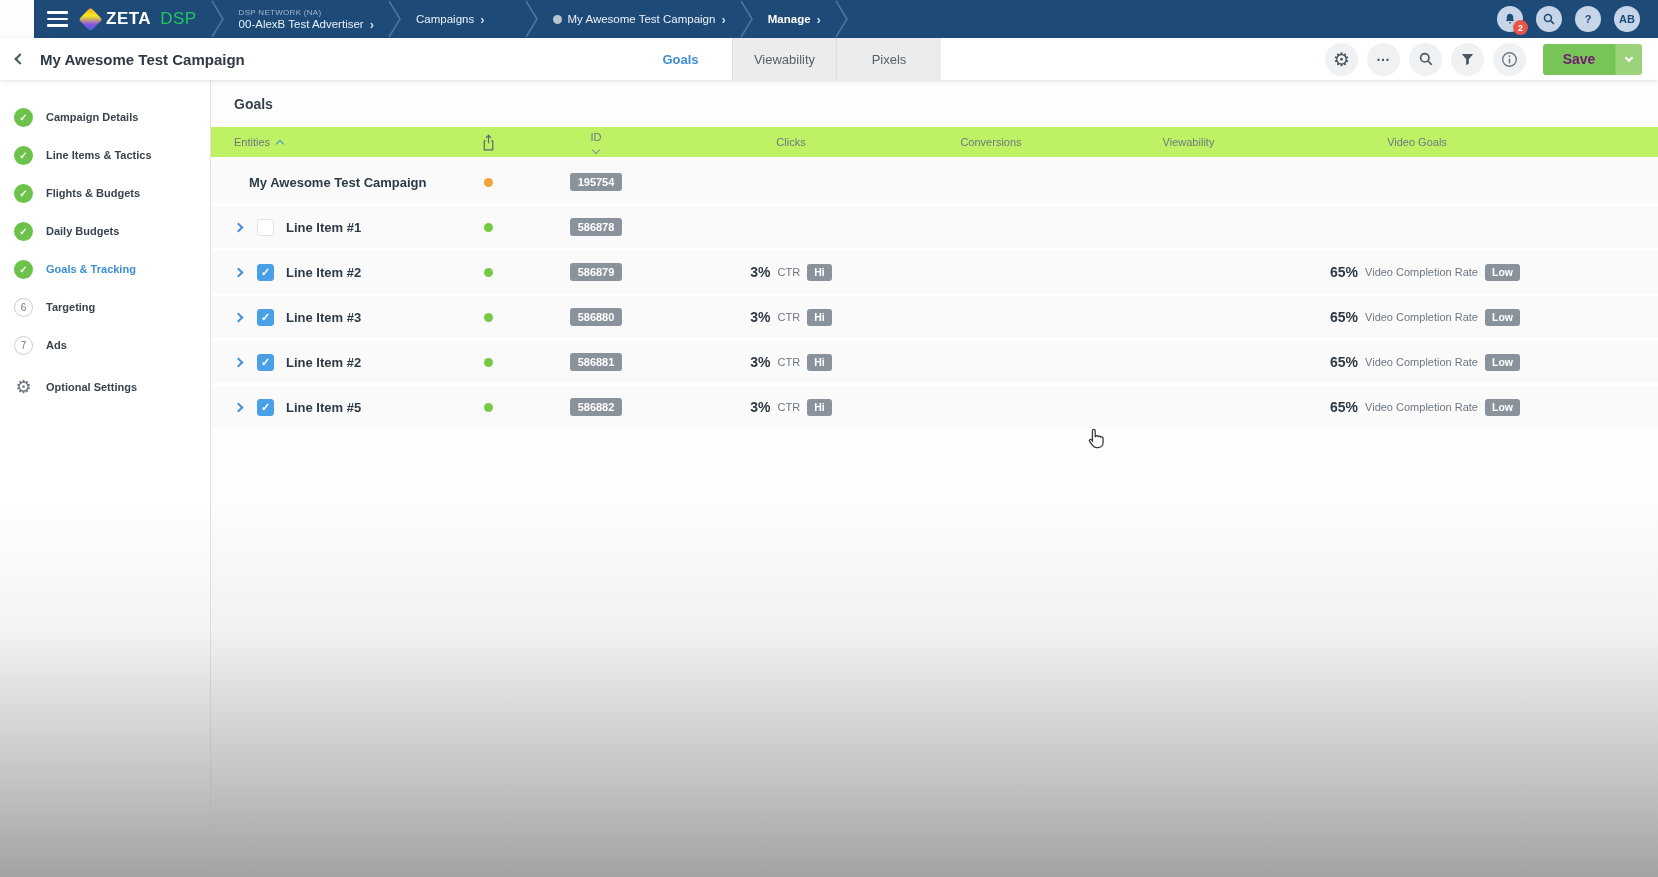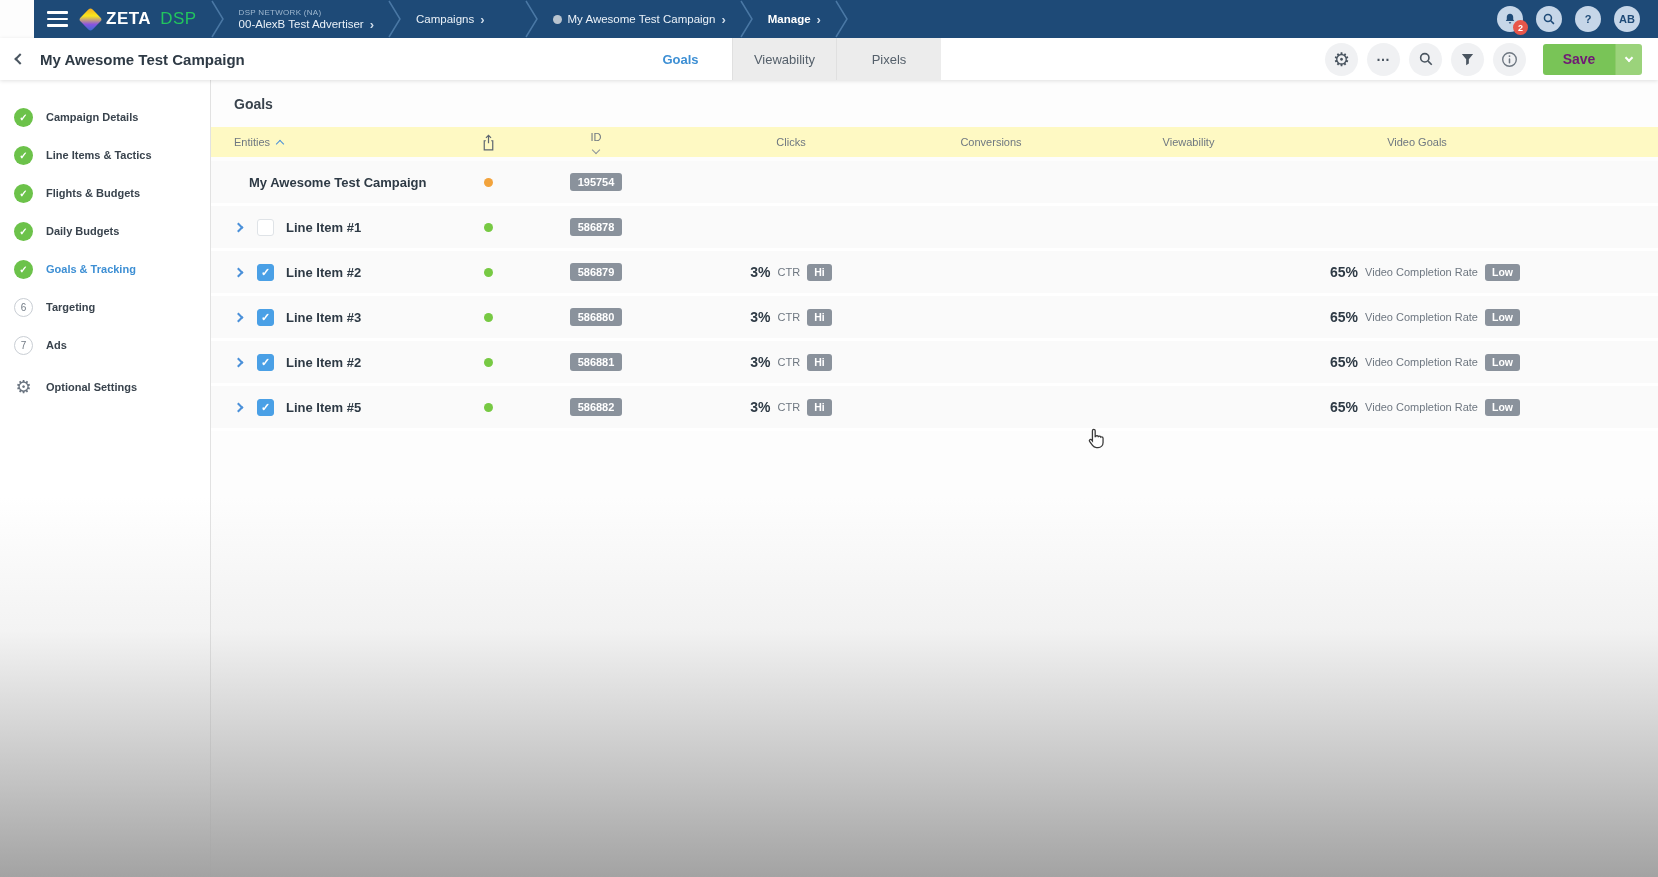--- a/index.html
+++ b/index.html
@@ -65,21 +65,21 @@
   .side-icon.num { border:1px solid #c9ced4; color:#717a84; background:#fff; }
   .side-icon.gear { color:#6a7480; font-size:18px; border:none; }
   .side-label { margin-left:13px; font-size:11px; color:#39434d; font-weight:bold; }
   .side-item.active .side-label { color:#3d8fd4; }
 
   .main { flex:1; position:relative; }
   .section-title { font-size:14px; font-weight:bold; color:#39434d; padding:16px 0 15px 23px; }
 
   
   .grid-row { display:grid; grid-template-columns:245px 65px 150px 220px 200px 195px 1fr; align-items:center; }
-  .thead { height:30px; background:#fef9c3; font-size:11px; color:#6e7781; }
+  .thead { height:30px; background:#bef264; font-size:11px; color:#6e7781; }
   .th { display:flex; align-items:center; }
   .th.c1 { padding-left:23px; gap:7px; }
   .th.center { justify-content:center;flex-direction:column; }
   .th.c7 { justify-content:center; padding-right:110px; }
   .sort-chev { width:6px; height:6px; border-right:1.8px solid #4a90d9; border-bottom:1.8px solid #4a90d9; }
   .sort-chev.up { transform:rotate(-135deg); margin-top:3px; }
   .sort-chev.down { transform:rotate(45deg); margin-top:-2px; border-color:#8a929c; }
 
   .tbody { margin-top:4px; }
   .trow { height:45px; background:#fafafa; border-bottom:3px solid #fff; }

